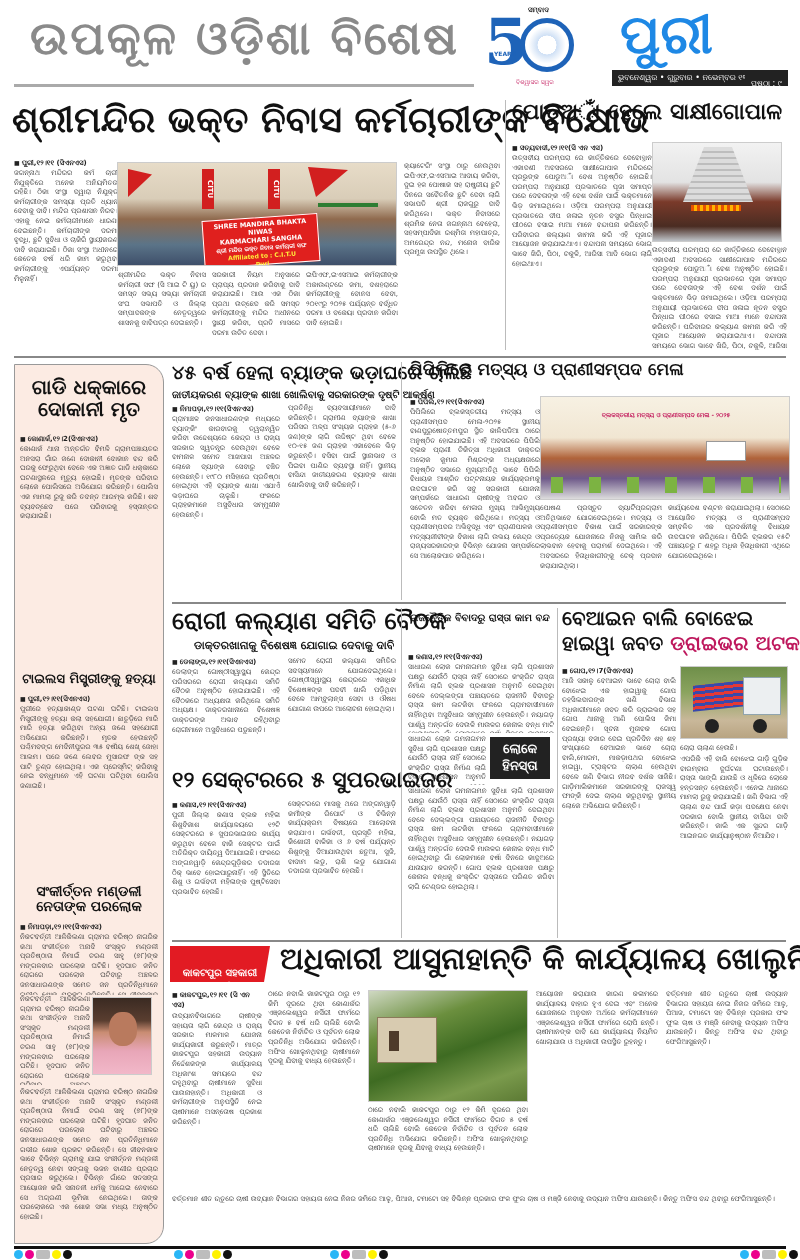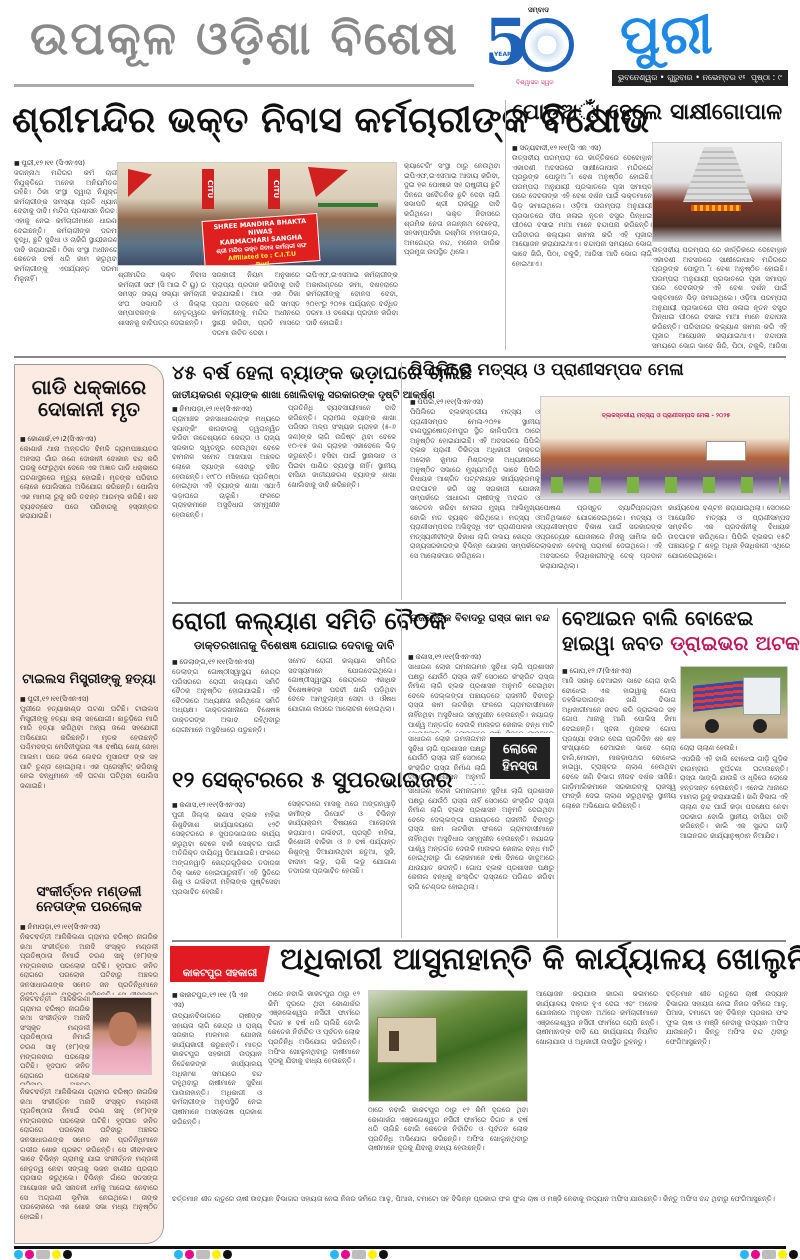--- a/index.html
+++ b/index.html
@@ -8,24 +8,24 @@
 .masthead-title{left:30px;top:8px;font-size:46px;font-weight:bold;color:#8a8a8a;letter-spacing:2px;line-height:60px}
 .mast-rule{left:14px;top:84px;width:460px;height:3px;background:#aaa}
 .logo50{left:484px;top:6px;width:100px;height:80px}
 .logo50 .five{position:absolute;left:0;top:0;font-size:64px;font-weight:bold;color:#1e63b8;line-height:72px;font-family:"DejaVu Serif",serif}
 .logo50 .zero{position:absolute;left:36px;top:12px;width:54px;height:54px;border-radius:50%;border:5px solid #1e63b8;background:radial-gradient(circle,#fff 30%,#cfe0f5 31%,#fff 60%)}
 .logo50 .years{position:absolute;left:10px;top:44px;font-size:6px;color:#1e63b8;font-weight:bold}
 .logo50 .brand{position:absolute;left:44px;top:0;font-size:7px;font-weight:bold;color:#222}
 .logo50 .tag{position:absolute;left:32px;top:72px;font-size:6px;color:#c2185b}
 .edition{left:620px;top:0;font-size:54px;font-weight:bold;color:#1e88e5;line-height:70px}
 .dateline{left:612px;top:70px;background:#222;color:#fff;font-size:8px;padding:2px 6px;height:16px;line-height:12px}
-.pageno{left:745px;top:70px;background:#222;color:#fff;font-size:8px;padding:2px 6px;height:16px;line-height:12px}
+.pageno{left:745px;top:70px;background:#222;color:#fff;font-size:8px;padding:8px 6px;height:16px;line-height:12px}
 .headline{font-weight:bold;line-height:1.1;color:#111}
 .body-text{font-size:7px;line-height:9.6px;color:#333;text-align:justify;overflow:hidden}
-.byline{font-size:7px;font-weight:normal;color:#222;line-height:10px}
+.byline{font-size:7px;font-weight:bold;color:#222;line-height:10px}
 .byline::before{content:"■ ";font-size:6px}
 .rule-h{height:2px;background:#888}
 .rule-v{width:1px;background:#bbb}
 .photo{overflow:hidden;border:1px solid #ccc}
 .caption{font-size:7px;color:#333;line-height:9px}
 .sidebar-box{background:#fcebe3;border:1px solid #999;border-radius:0 18px 18px 0}
 .tag-red{background:#e21b23;color:#fff;font-weight:bold;text-align:center;clip-path:polygon(0 0,100% 0,94% 100%,0 100%)}
 .inset-black{background:#222;color:#fff;font-weight:bold;text-align:center;font-size:13px;line-height:17px;padding:3px}
 .regmarks{display:flex;gap:2px;align-items:center}
 .regmarks span{width:9px;height:9px;border-radius:50%;display:inline-block}

